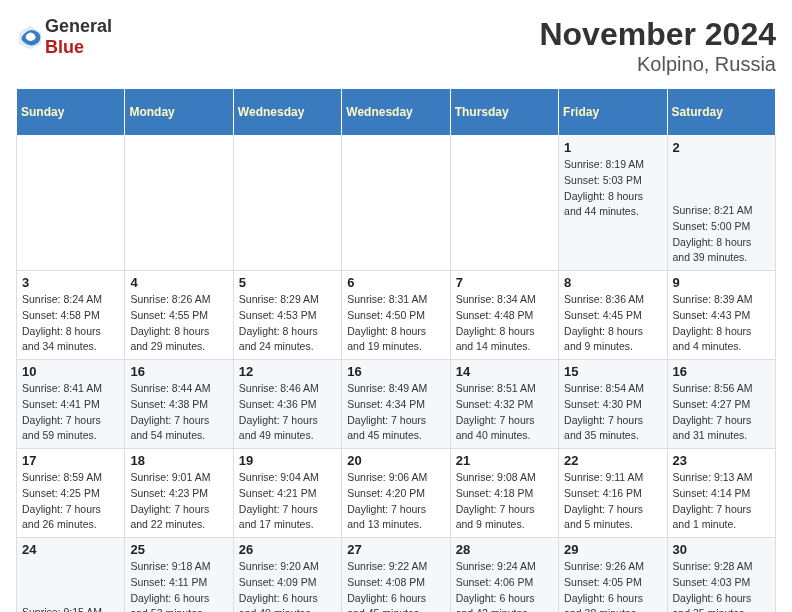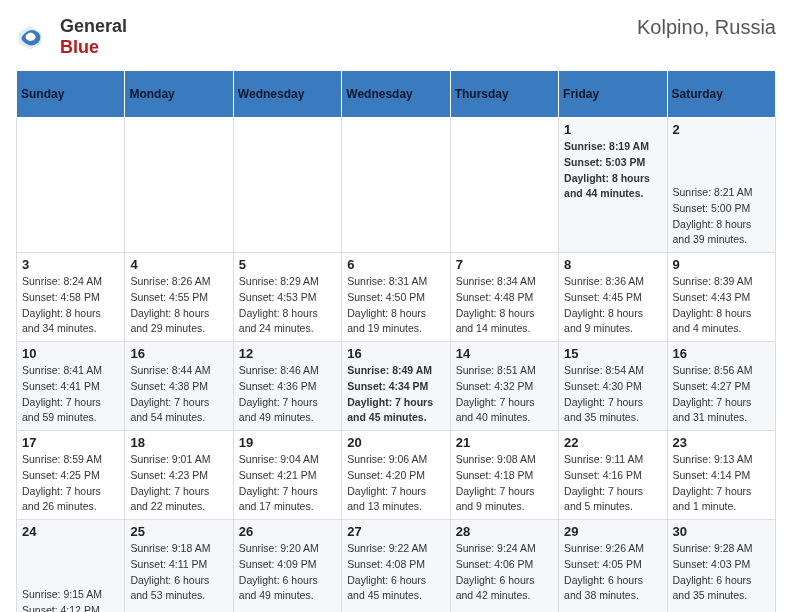--- a/index.html
+++ b/index.html
@@ -12,21 +12,21 @@
     }
     .header-row {
       display: flex;
       justify-content: space-between;
       align-items: flex-start;
       margin-bottom: 12px;
     }
     .logo {
       display: flex;
       align-items: center;
-      gap: 16px;
+      gap: 1px;
     }
     .logo-text-general {
       font-size: 18px;
       font-weight: bold;
       color: #333;
     }
     .logo-text-blue {
       font-size: 18px;
       font-weight: bold;
       color: #b91c1c;
@@ -47,21 +47,21 @@
       font-size: 20px;
       color: #555;
     }
     .calendar {
       width: 100%;
       border-collapse: collapse;
       font-size: 11px;
     }
     .calendar thead th {
       background: #3a7abf;
-      color: #0f172a;
+      color: #fef9c3;
       padding: 16px 4px;
       text-align: left;
       font-size: 12px;
       font-weight: bold;
       border: 1px solid #fff;
     }
     .calendar tbody td {
       border: 1px solid #ddd;
       vertical-align: top;
       padding: 4px 5px;
@@ -104,20 +104,21 @@
     <div>
       <div style="display:flex;align-items:baseline;gap:0px;">
         <span class="logo-text-general">General</span>
       </div>
       <div>
         <span class="logo-text-blue">Blue</span>
       </div>
     </div>
   </div>
   <div class="title-block">
+    <div class="month-title">November 2024</div>
     <div class="location-title">Kolpino, Russia</div>
   </div>
 </div>
 
 <table class="calendar">
   <thead>
     <tr>
     <th>Sunday</th>
         <th>Monday</th>
         <th>Wednesday</th>
@@ -129,21 +130,21 @@
   </thead>
   <tbody id="calendar-body">
   <tr>
         <td class="empty-cell"></td>
         <td class="empty-cell"></td>
         <td class="empty-cell"></td>
         <td class="empty-cell"></td>
         <td class="empty-cell"></td>
         <td>
           <span class="day-number">1</span>
-          <div class="day-info" style="white-space: pre-line; font-weight: bold;">Sunrise: 8:19 AM
+          <div class="day-info" style="white-space: pre-line;">Sunrise: 8:19 AM
 Sunset: 5:03 PM
 Daylight: 8 hours and 44 minutes.</div>
         </td>
         <td>
           <span class="day-number">2</span>
           <div class="day-info" style="white-space: pre-line; margin-top: 48px;">Sunrise: 8:21 AM
 Sunset: 5:00 PM
 Daylight: 8 hours and 39 minutes.</div>
         </td>
       </tr>
@@ -205,21 +206,21 @@
 Daylight: 7 hours and 54 minutes.</div>
         </td>
         <td>
           <span class="day-number">12</span>
           <div class="day-info" style="white-space: pre-line;">Sunrise: 8:46 AM
 Sunset: 4:36 PM
 Daylight: 7 hours and 49 minutes.</div>
         </td>
         <td>
           <span class="day-number">16</span>
-          <div class="day-info" style="white-space: pre-line; font-weight: bold;">Sunrise: 8:49 AM
+          <div class="day-info" style="white-space: pre-line;">Sunrise: 8:49 AM
 Sunset: 4:34 PM
 Daylight: 7 hours and 45 minutes.</div>
         </td>
         <td>
           <span class="day-number">14</span>
           <div class="day-info" style="white-space: pre-line;">Sunrise: 8:51 AM
 Sunset: 4:32 PM
 Daylight: 7 hours and 40 minutes.</div>
         </td>
         <td>

